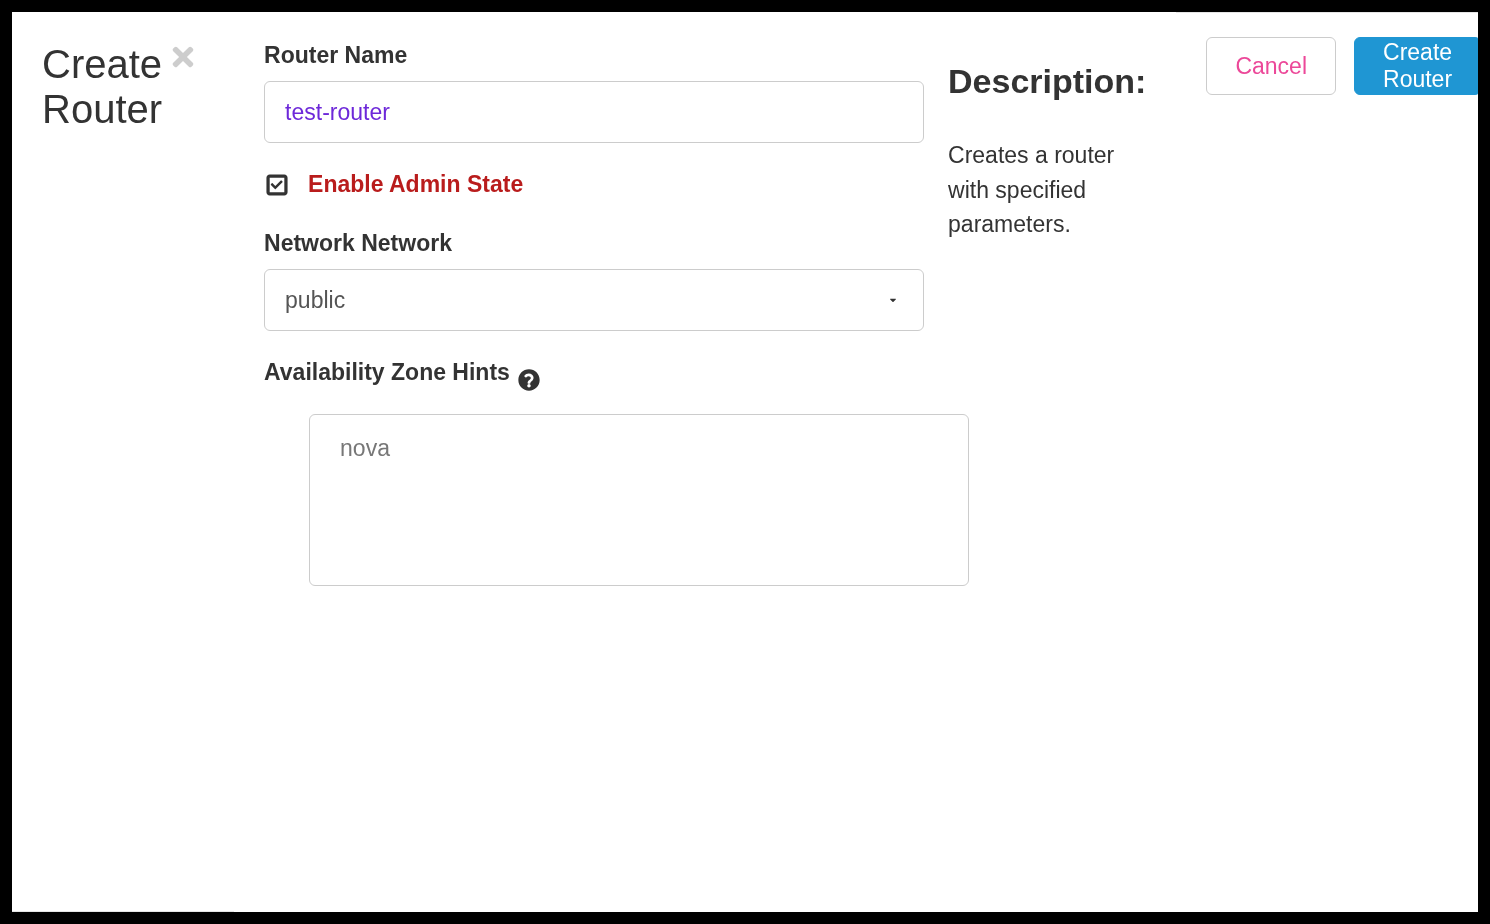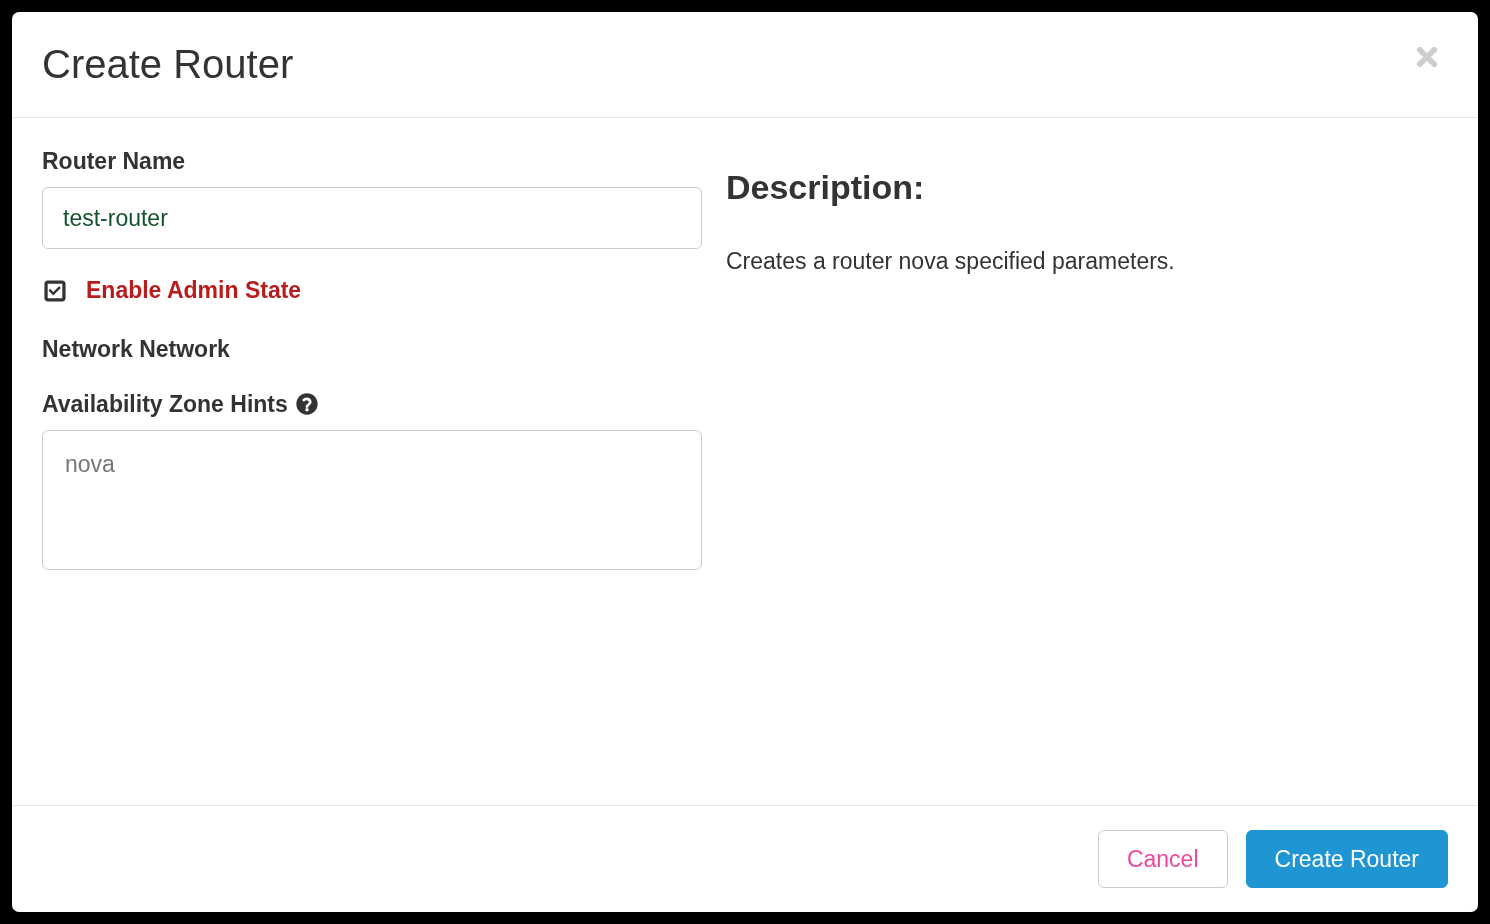--- a/index.html
+++ b/index.html
@@ -9,25 +9,25 @@
     }
     body {
       font-family: -apple-system, BlinkMacSystemFont, "Segoe UI", Helvetica, Arial, sans-serif;
       background: #000;
       width: 1490px;
       height: 924px;
       padding: 12px;
     }
     .modal {
       background: #fff;
-      border-radius: 7px;
+      border-radius: 0;
       width: 100%;
       height: 100%;
       display: flex;
-      flex-direction: column;
+      flex-direction: row;
       overflow: hidden;
     }
     .modal-header {
       display: flex;
       justify-content: space-between;
       align-items: flex-start;
       padding: 30px 30px 30px 30px;
       border-bottom: 1px solid #e5e5e5;
     }
     .modal-title {
@@ -74,21 +74,21 @@
       font-size: 23px;
       font-weight: 700;
       color: #b91c1c;
       gap: 18px;
     }
     .text-input {
       width: 100%;
       height: 62px;
       padding: 0 20px;
       font-size: 23px;
-      color: #14532d;
+      color: #6d28d9;
       border: 1px solid #ccc;
       border-radius: 6px;
       background: #fff;
     }
     .text-input::placeholder {
       color: #999;
     }
     .select-wrap {
       position: relative;
       width: 100%;
@@ -113,26 +113,27 @@
       transform: translateY(-50%);
       pointer-events: none;
     }
     .select-caret svg {
       width: 14px;
       height: 10px;
       fill: #333;
     }
     .multiselect {
       width: 100%;
-      height: 140px;
+      height: 172px;
       border: 1px solid #ccc;
       border-radius: 6px;
       background: #fff;
-      padding: 16px 0;
+      padding: 16px 8px;
       overflow-y: auto;
+      margin-left: 45px;
     }
     .multiselect-option {
       padding: 4px 22px;
       font-size: 23px;
       color: #777;
       cursor: pointer;
     }
     .checkbox-wrap {
       display: inline-flex;
       align-items: center;
@@ -230,42 +231,52 @@
             <svg viewBox="0 0 512 512">
                 <path d="M400 48H112C76.7 48 48 76.7 48 112v288c0 35.3 28.7 64 64 64h288c35.3 0 64-28.7 64-64V112c0-35.3-28.7-64-64-64zm0 352H112V112h288v288zM364.1 186.3l-16.9-17.1c-4.7-4.7-12.3-4.8-17-0.1L222.6 275.5l-52.8-53.3c-4.7-4.7-12.3-4.8-17-0.1l-17.1 16.9c-4.7 4.7-4.8 12.3-0.1 17l78.3 79.1c4.7 4.7 12.3 4.8 17 0.1l133.1-131.8c4.7-4.7 4.8-12.3 0.1-17z"></path>
               </svg>
           </span>
           <span>Enable Admin State</span>
         </label>
       </div>
 
       <div class="form-group">
         <label class="form-label">Network Network</label>
+        <div class="select-wrap">
+          <select class="select-input">
+            <option>public</option>
+          </select>
+          <span class="select-caret">
+            <svg viewBox="0 0 320 512">
+                <path d="M31.3 192h257.3c17.8 0 26.7 21.5 14.1 34.1L174.1 354.8c-7.8 7.8-20.5 7.8-28.3 0L17.2 226.1C4.6 213.5 13.5 192 31.3 192z"></path>
+              </svg>
+          </span>
+        </div>
       </div>
 
       <div class="form-group">
         <div class="label-with-help">
-          <label class="form-label" style="margin-bottom:0">Availability Zone Hints</label>
+          <label class="form-label" style="margin-bottom:16px">Availability Zone Hints</label>
           <span class="help-icon">
             <svg viewBox="0 0 512 512">
                 <path d="M256 8C119 8 8 119 8 256s111 248 248 248 248-111 248-248S393 8 256 8zm0 422c-22 0-40-18-40-40s18-40 40-40 40 18 40 40-18 40-40 40zm52-138c-12 8-20 20-20 34v6c0 7-5 12-12 12h-40c-7 0-12-5-12-12v-8c0-30 16-56 42-70 20-11 32-24 32-44 0-24-24-42-52-42-20 0-36 8-50 26-4 6-12 7-18 2l-28-22c-5-4-6-12-2-18 26-34 60-50 104-50 58 0 110 38 110 98 0 44-28 70-54 88z"></path>
               </svg>
           </span>
         </div>
         <div style="height:12px"></div>
         <div class="multiselect">
           <div class="multiselect-option">nova</div>
         </div>
       </div>
 
     </div>
 
     <div class="desc-col">
       <h2 class="desc-title">Description:</h2>
-      <p class="desc-text">Creates a router nova specified parameters.</p>
+      <p class="desc-text">Creates a router with specified parameters.</p>
     </div>
 
   </div>
 
   <div class="modal-footer">
     <button class="btn btn-default">Cancel</button>
     <button class="btn btn-primary">Create Router</button>
   </div>
 
 </div>

